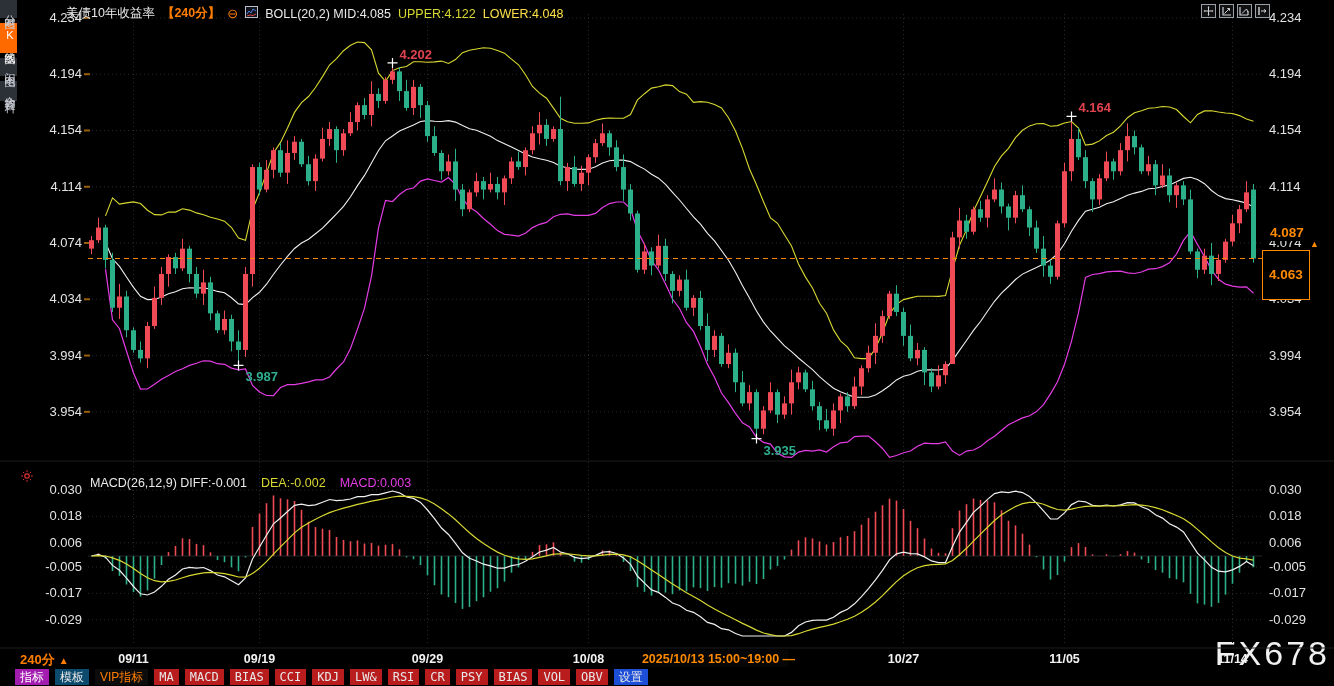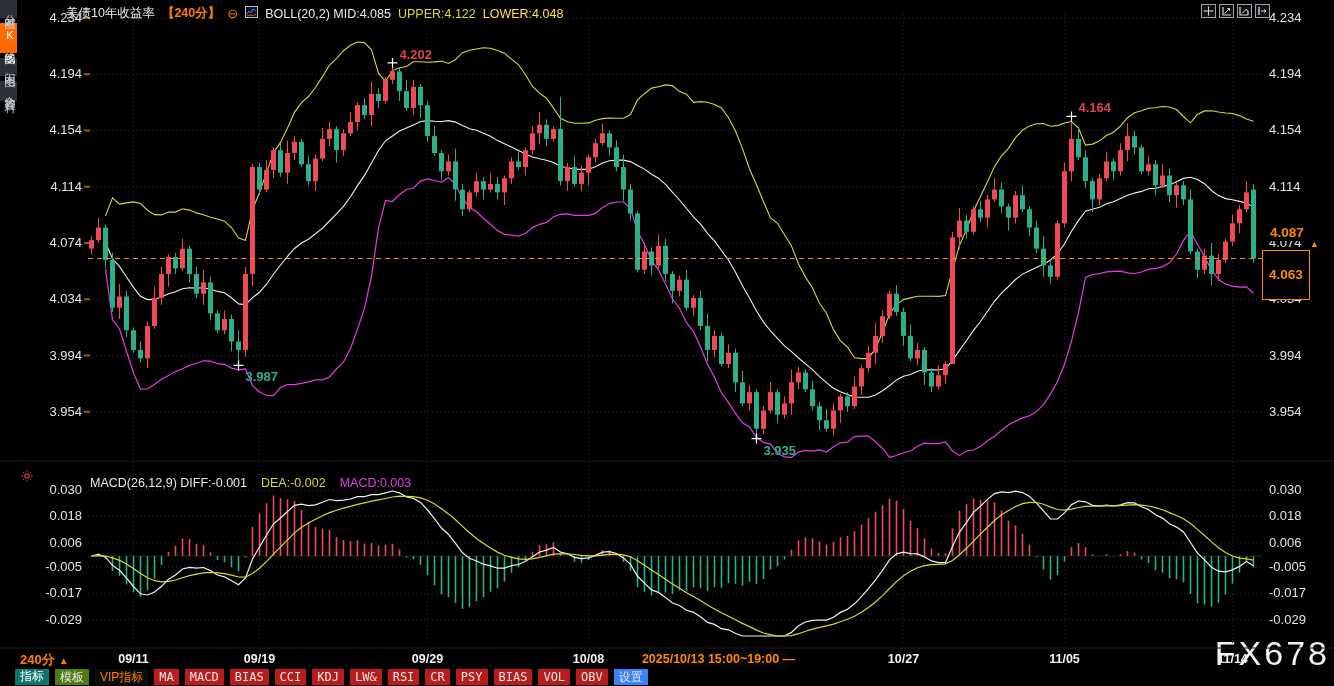--- a/index.html
+++ b/index.html
@@ -42,24 +42,24 @@
   
   .interval{position:absolute;left:20px;top:651px;z-index:7;color:#ff7d00;
             font-size:13px;font-weight:700;cursor:pointer;}
   .interval .arr{font-size:10px;margin-left:4px;}
   
   .btoolbar{position:absolute;left:15px;top:669px;z-index:7;display:flex;gap:6px;
             align-items:center;height:16px;}
   .bbtn{background:#b91c1c;color:#e8e8e8;font-size:12px;line-height:14px;
         padding:1px 5px;cursor:pointer;font-family:"DejaVu Sans Mono","Liberation Sans",monospace;}
   .bbtn.cjk{font-family:"Liberation Sans",sans-serif;}
-  .bbtn.active{background:#0f766e;color:#fff;font-family:Liberation Mono, monospace;}
-  .bbtn.dark{background:#4d7c0f;}
+  .bbtn.active{background:#a21caf;color:#fff;}
+  .bbtn.dark{background:#0c4a6e;}
   .bbtn.vip{background:#0c0c0c;color:#ff7d00;}
-  .bbtn.light{background:#3b82f6;}
+  .bbtn.light{background:#1d4ed8;}
   
   .watermark{position:absolute;right:4px;bottom:13px;z-index:1;color:#f1f1f1;
              font-size:34px;letter-spacing:3px;font-weight:400;}
   
   #chart-svg{position:absolute;left:0;top:0;z-index:3;}
 </style>
 </head>
 <body>
 
 <div class="watermark">FX678</div>

